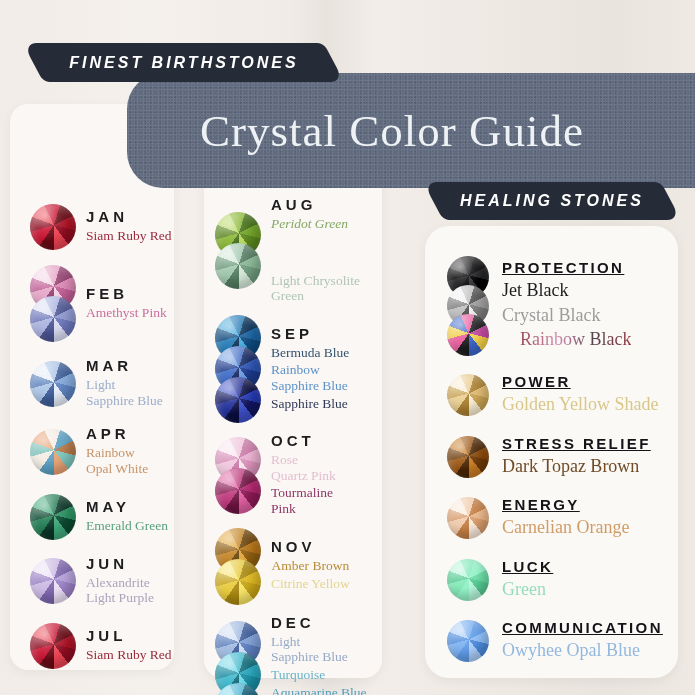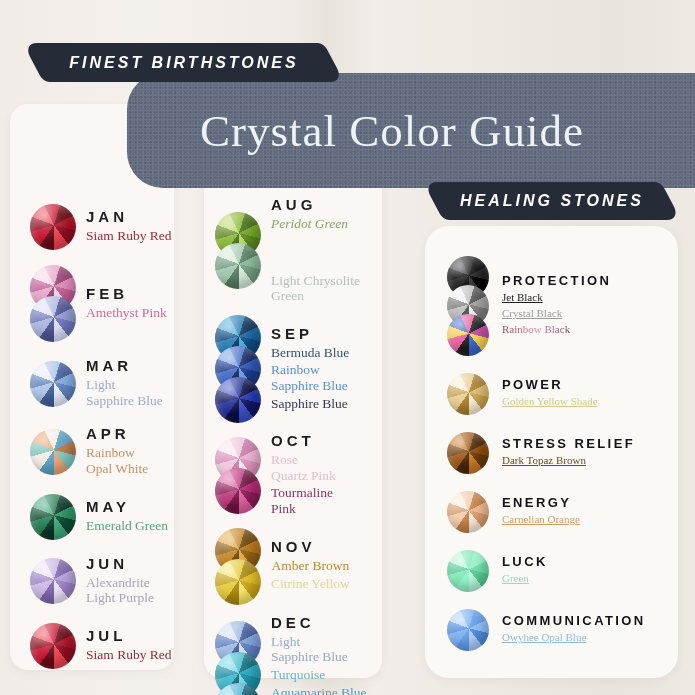--- a/index.html
+++ b/index.html
@@ -45,24 +45,24 @@
   .crystal{border-radius:50%;
     box-shadow:inset -4px -6px 9px rgba(0,0,0,.22), inset 4px 5px 7px rgba(255,255,255,.28);}
   .col[data-size="lg"] .crystal{width:46px;height:46px;}
   .col[data-size="lg"] .crystal + .crystal{margin-top:-15px;}
   .col[data-size="sm"] .crystal{width:42px;height:42px;}
   .col[data-size="sm"] .crystal + .crystal{margin-top:-13px;}
   .info{margin-left:10px;min-width:0;}
   #col-heal .info{margin-left:13px;}
   .row-title{font-weight:600;color:#1d1d1f;margin-bottom:3px;}
   .col[data-kind="month"] .row-title{font-size:15px;letter-spacing:4px;}
-  .col[data-kind="healing"] .row-title{font-size:13px;letter-spacing:2.4px;color:#141418;}
+  .col[data-kind="healing"] .row-title{font-size:15px;letter-spacing:2.4px;color:#141418;text-decoration:underline;}
   .sub{font-family:"Liberation Serif", serif;font-size:13.5px;line-height:1.16;
        white-space:pre-line;margin-bottom:2px;}
-  #col-heal .sub{font-size:11px;line-height:1.25;text-decoration:underline;}
+  #col-heal .sub{font-size:18px;line-height:1.25;}
   .sub.grad{-webkit-background-clip:text;background-clip:text;color:transparent;}
 </style>
 </head>
 <body>
 
 <div id="canvas">
 
   <div class="panel" id="panel-left"></div>
   <div class="panel" id="panel-mid"></div>
   <div class="panel" id="panel-heal"></div>
@@ -222,21 +222,21 @@
       <div class="row">
         <div class="stack">
           <div class="crystal" style="background: radial-gradient(circle at 32% 26%, rgba(255, 255, 255, 0.55), rgba(255, 255, 255, 0.12) 30%, rgba(255, 255, 255, 0) 55%), conic-gradient(from 215deg at 52% 46%, rgb(25, 25, 27) 0deg, rgb(25, 25, 27) 11%, rgb(0, 0, 0) 11%, rgb(0, 0, 0) 21%, rgb(51, 51, 54) 21%, rgb(51, 51, 54) 33%, rgb(25, 25, 27) 33%, rgb(25, 25, 27) 45%, rgb(11, 11, 13) 45%, rgb(11, 11, 13) 58%, rgb(35, 35, 38) 58%, rgb(35, 35, 38) 69%, rgb(0, 0, 0) 69%, rgb(0, 0, 0) 80%, rgb(51, 51, 54) 80%, rgb(51, 51, 54) 90%, rgb(11, 11, 13) 90%, rgb(11, 11, 13) 100%);"></div>
           <div class="crystal" style="background: radial-gradient(circle at 32% 26%, rgba(255, 255, 255, 0.55), rgba(255, 255, 255, 0.12) 30%, rgba(255, 255, 255, 0) 55%), conic-gradient(from 215deg at 52% 46%, rgb(188, 188, 188) 0deg, rgb(188, 188, 188) 11%, rgb(124, 124, 124) 11%, rgb(124, 124, 124) 21%, rgb(238, 238, 238) 21%, rgb(238, 238, 238) 33%, rgb(188, 188, 188) 33%, rgb(188, 188, 188) 45%, rgb(80, 80, 80) 45%, rgb(80, 80, 80) 58%, rgb(156, 156, 156) 58%, rgb(156, 156, 156) 69%, rgb(124, 124, 124) 69%, rgb(124, 124, 124) 80%, rgb(238, 238, 238) 80%, rgb(238, 238, 238) 90%, rgb(80, 80, 80) 90%, rgb(80, 80, 80) 100%);"></div>
           <div class="crystal" style="background: radial-gradient(circle at 32% 26%, rgba(255, 255, 255, 0.55), rgba(255, 255, 255, 0.12) 30%, rgba(255, 255, 255, 0) 55%), conic-gradient(from 215deg at 52% 46%, rgb(232, 90, 156) 0deg, rgb(232, 90, 156) 11%, rgb(242, 207, 74) 11%, rgb(242, 207, 74) 21%, rgb(58, 100, 198) 21%, rgb(58, 100, 198) 33%, rgb(232, 90, 156) 33%, rgb(232, 90, 156) 45%, rgb(28, 28, 30) 45%, rgb(28, 28, 30) 58%, rgb(192, 74, 158) 58%, rgb(192, 74, 158) 69%, rgb(242, 207, 74) 69%, rgb(242, 207, 74) 80%, rgb(58, 100, 198) 80%, rgb(58, 100, 198) 90%, rgb(28, 28, 30) 90%, rgb(28, 28, 30) 100%);"></div>
         </div>
         <div class="info">
           <div class="row-title">PROTECTION</div>
           <div class="sub" style="color: rgb(29, 29, 29);">Jet Black</div>
           <div class="sub" style="color: rgb(156, 156, 156);">Crystal Black</div>
-          <div class="sub grad" style="background-image: linear-gradient(90deg, rgb(154, 72, 80), rgb(210, 138, 178), rgb(84, 64, 74), rgb(150, 58, 70));">Rainbow Black</div>
+          <div class="sub grad" style="background-image: linear-gradient(90deg, rgb(154, 72, 80), rgb(210, 138, 178), rgb(84, 64, 74), rgb(150, 58, 70)); margin-left: 18px;">Rainbow Black</div>
         </div>
       </div>
       <div class="row">
         <div class="stack">
           <div class="crystal" style="background: radial-gradient(circle at 32% 26%, rgba(255, 255, 255, 0.55), rgba(255, 255, 255, 0.12) 30%, rgba(255, 255, 255, 0) 55%), conic-gradient(from 215deg at 52% 46%, rgb(233, 204, 142) 0deg, rgb(233, 204, 142) 11%, rgb(201, 162, 82) 11%, rgb(201, 162, 82) 21%, rgb(248, 236, 208) 21%, rgb(248, 236, 208) 33%, rgb(233, 204, 142) 33%, rgb(233, 204, 142) 45%, rgb(168, 126, 48) 45%, rgb(168, 126, 48) 58%, rgb(220, 184, 112) 58%, rgb(220, 184, 112) 69%, rgb(201, 162, 82) 69%, rgb(201, 162, 82) 80%, rgb(248, 236, 208) 80%, rgb(248, 236, 208) 90%, rgb(168, 126, 48) 90%, rgb(168, 126, 48) 100%);"></div>
         </div>
         <div class="info">
           <div class="row-title">POWER</div>
           <div class="sub" style="color: rgb(217, 199, 138);">Golden Yellow Shade</div>
         </div>

